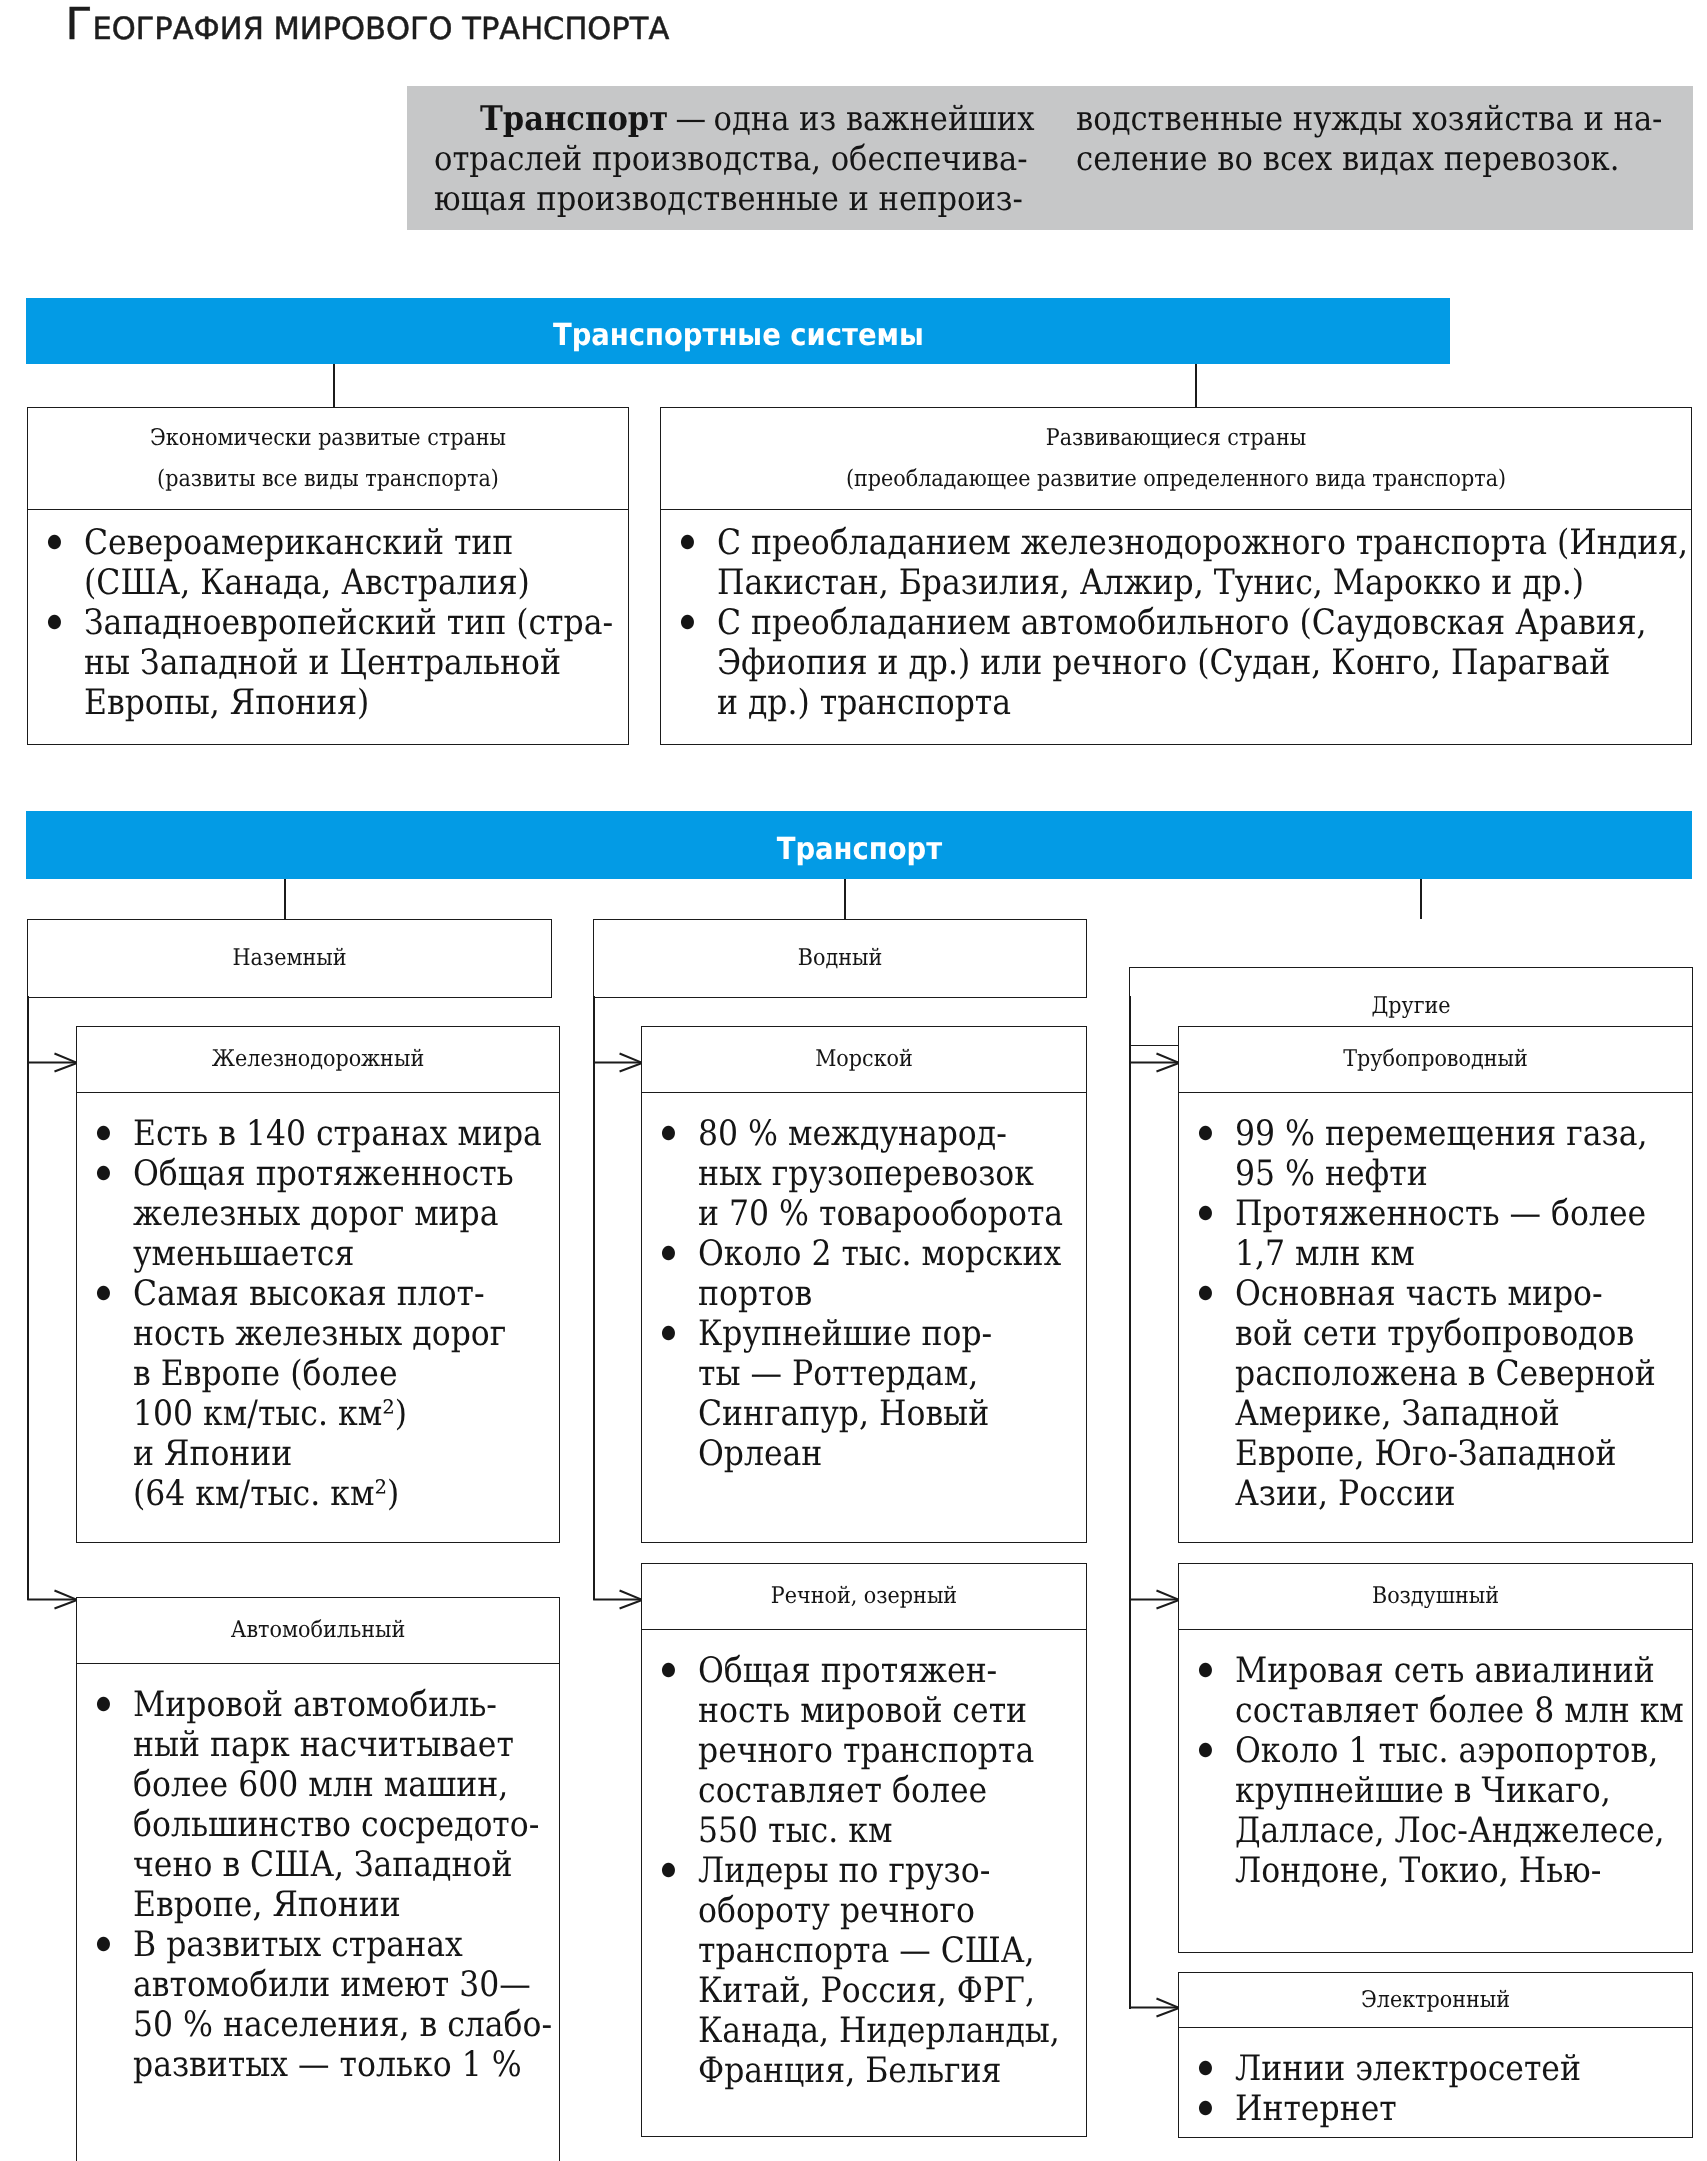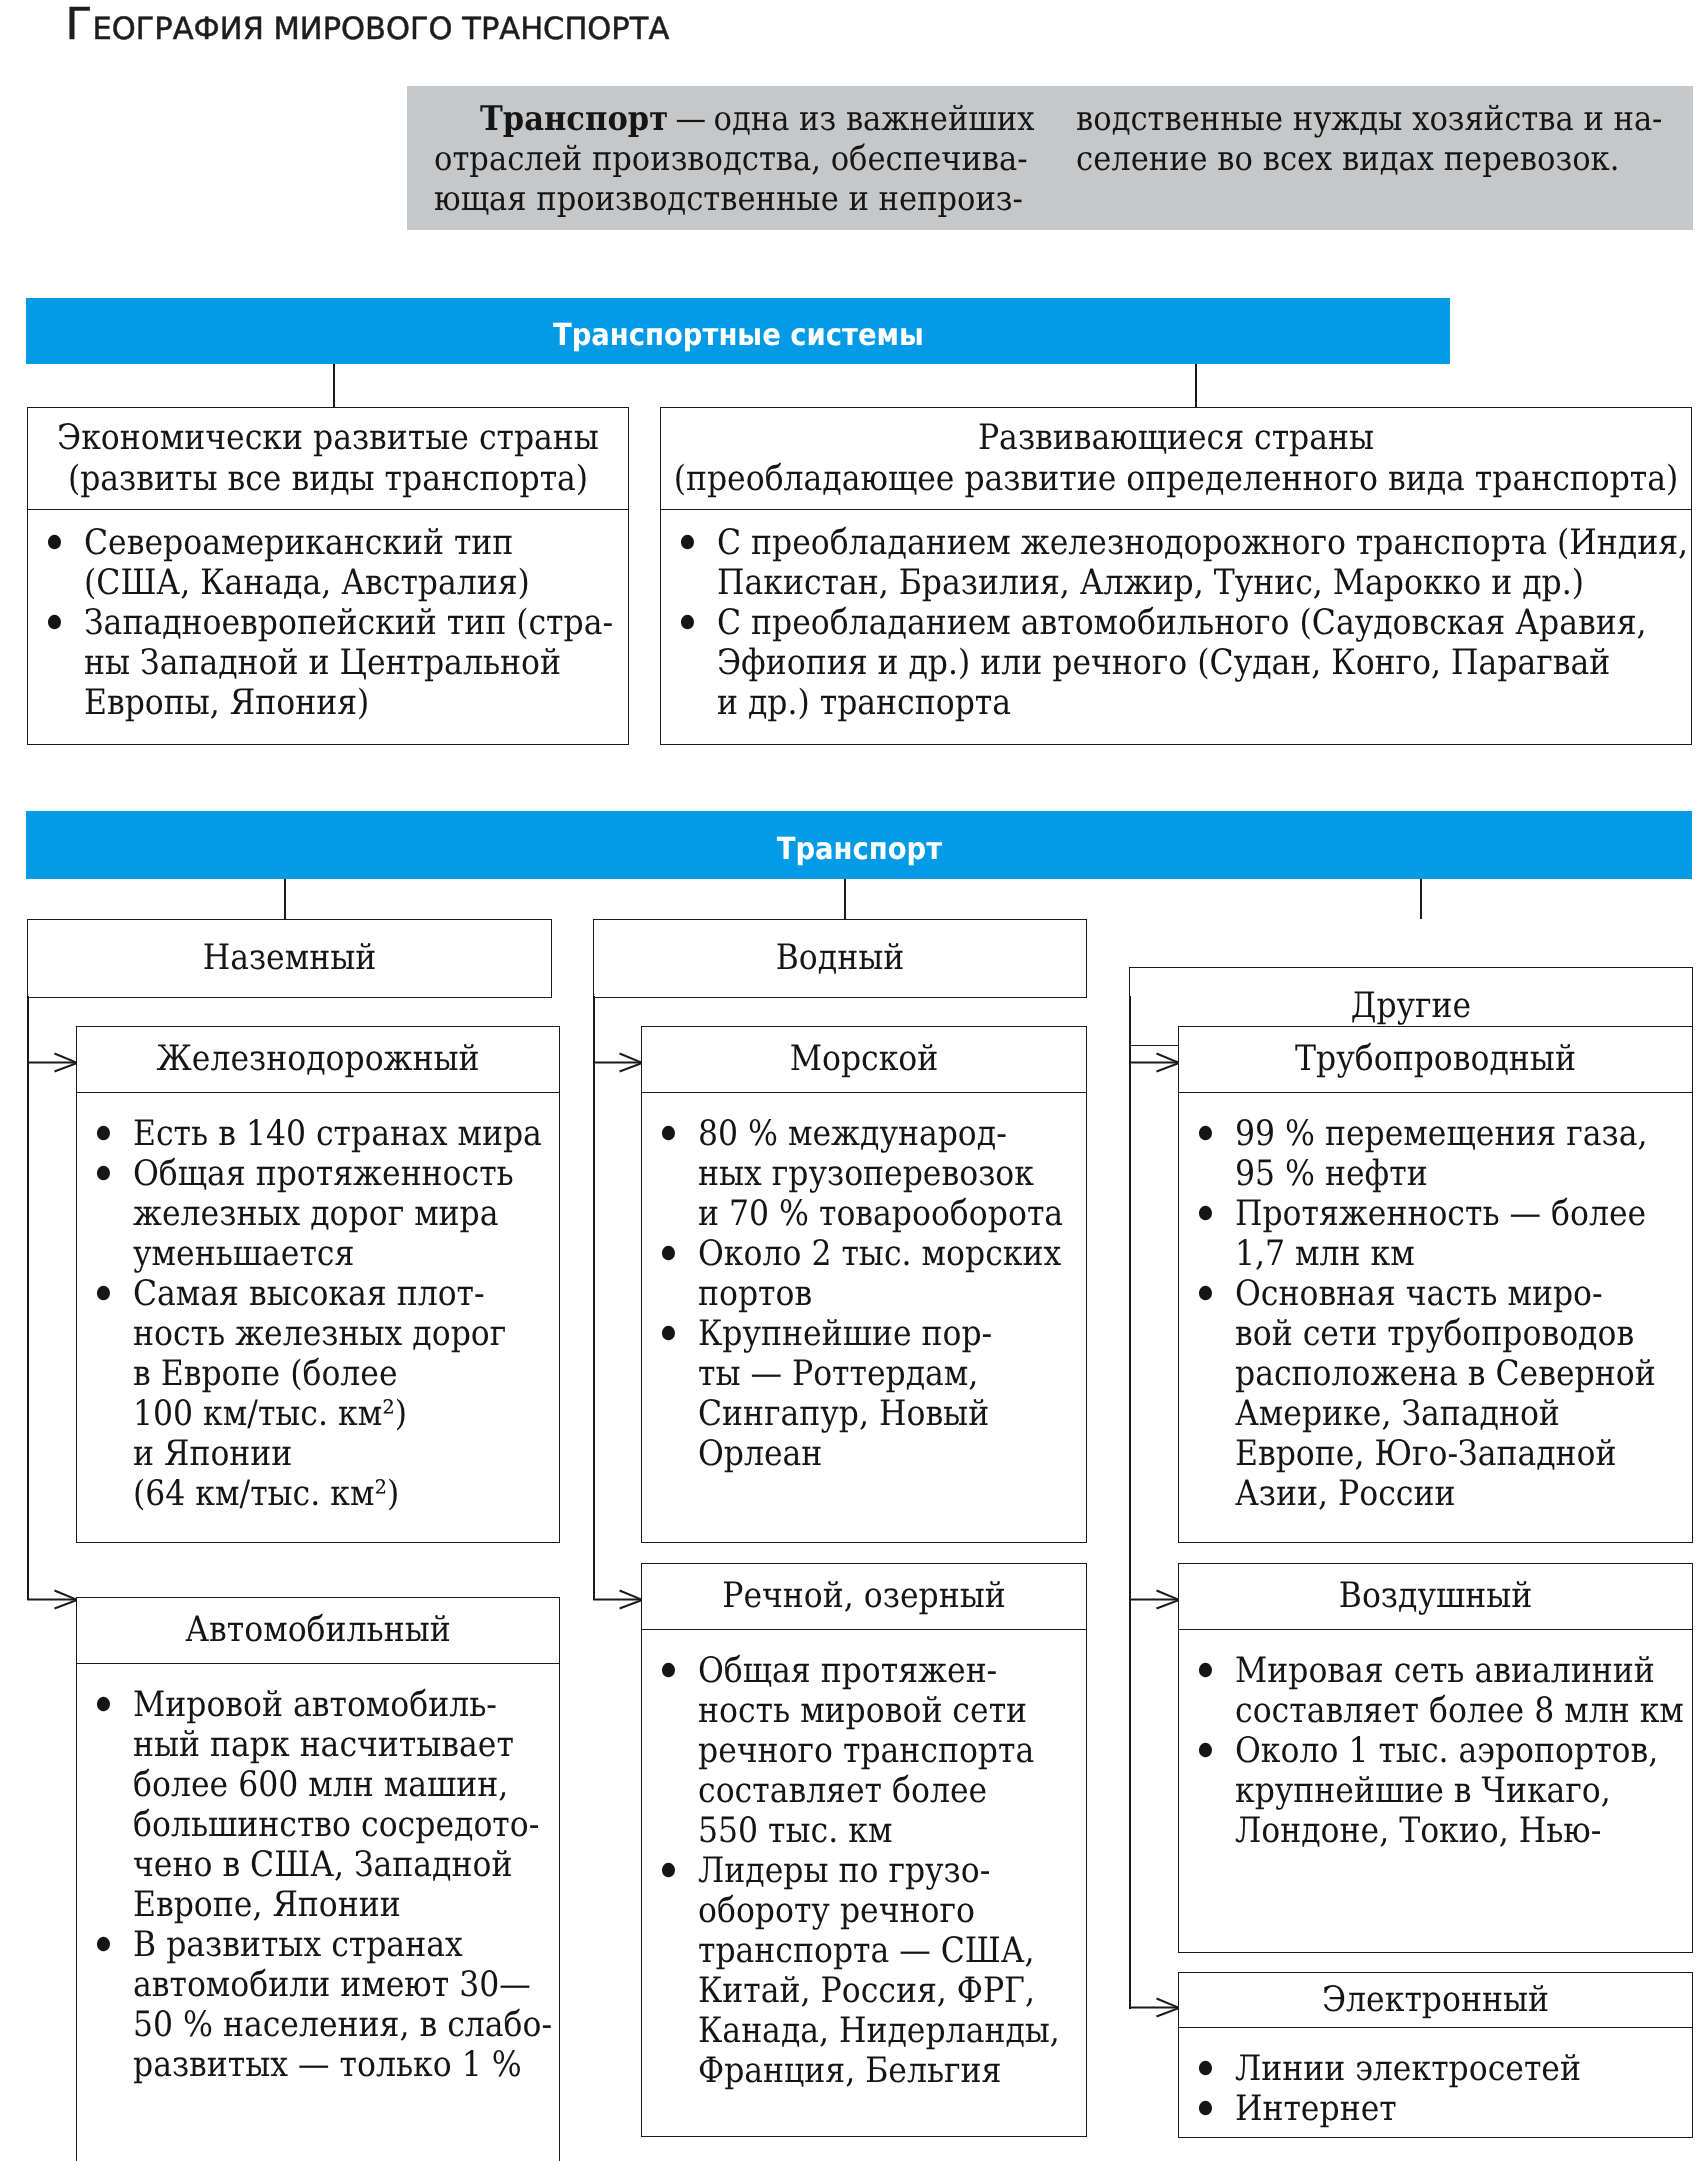--- a/index.html
+++ b/index.html
@@ -21,21 +21,21 @@
 
   .banner{position:absolute;color:#ffffff;padding-top:9px;box-sizing:border-box;
           font-family:"DejaVu Sans",sans-serif;font-stretch:condensed;font-weight:bold;
           font-size:30.5px;letter-spacing:0px;
           display:flex;align-items:center;justify-content:center;}
 
   .bx{position:absolute;border:1.7px solid #1b1b1b;box-sizing:border-box;background:#fff;}
   .bxhead{position:absolute;left:0;top:0;right:0;
           border-bottom:1.7px solid #1b1b1b;box-sizing:border-box;
           display:flex;flex-direction:column;align-items:center;justify-content:center;}
-  .hl{font-size:35px;line-height:41px;white-space:nowrap;}
+  .hl{font-size:23px;line-height:41px;white-space:nowrap;}
 
   .bdy{position:absolute;left:0;right:0;}
   ul.bl{margin:0;padding:0;list-style:none;}
   ul.bl li{position:relative;font-size:35px;line-height:40px;padding-left:56px;}
   ul.bl li .dot{position:absolute;left:19px;top:-2.5px;font-size:19px;line-height:40px;}
   .ln{white-space:nowrap;}
 
   .vline{position:absolute;background:#1b1b1b;width:1.7px;}
   .arrowsvg{position:absolute;overflow:visible;}
   .colhdr{position:absolute;box-sizing:border-box;
@@ -292,20 +292,21 @@
    <ul class="bl">
     <li>
             <span class="dot">●</span>
       <div class="ln">Мировая сеть авиалиний</div>
       <div class="ln">составляет более 8 млн км</div>
     </li>
     <li>
             <span class="dot">●</span>
       <div class="ln">Около 1 тыс. аэропортов,</div>
       <div class="ln">крупнейшие в Чикаго,</div>
+      <div class="ln">Далласе, Лос-Анджелесе,</div>
       <div class="ln">Лондоне, Токио, Нью-</div>
     </li>
    </ul>
   </div>
 </div>
 <svg class="arrowsvg" style="left:1129px;top:1991px;width:50px;height:33px;" viewBox="0 0 60 40">
       <path d="M0 20 H60" stroke="#1b1b1b" stroke-width="2.6" fill="none"></path>
       <path d="M33 9 L60.5 20.5 L33 31" stroke="#1b1b1b" stroke-width="2.5" fill="none" stroke-linecap="butt" stroke-linejoin="miter"></path>
     </svg>
 <div class="bx" style="left:1178px;top:1972px;width:515px;height:166px;">

